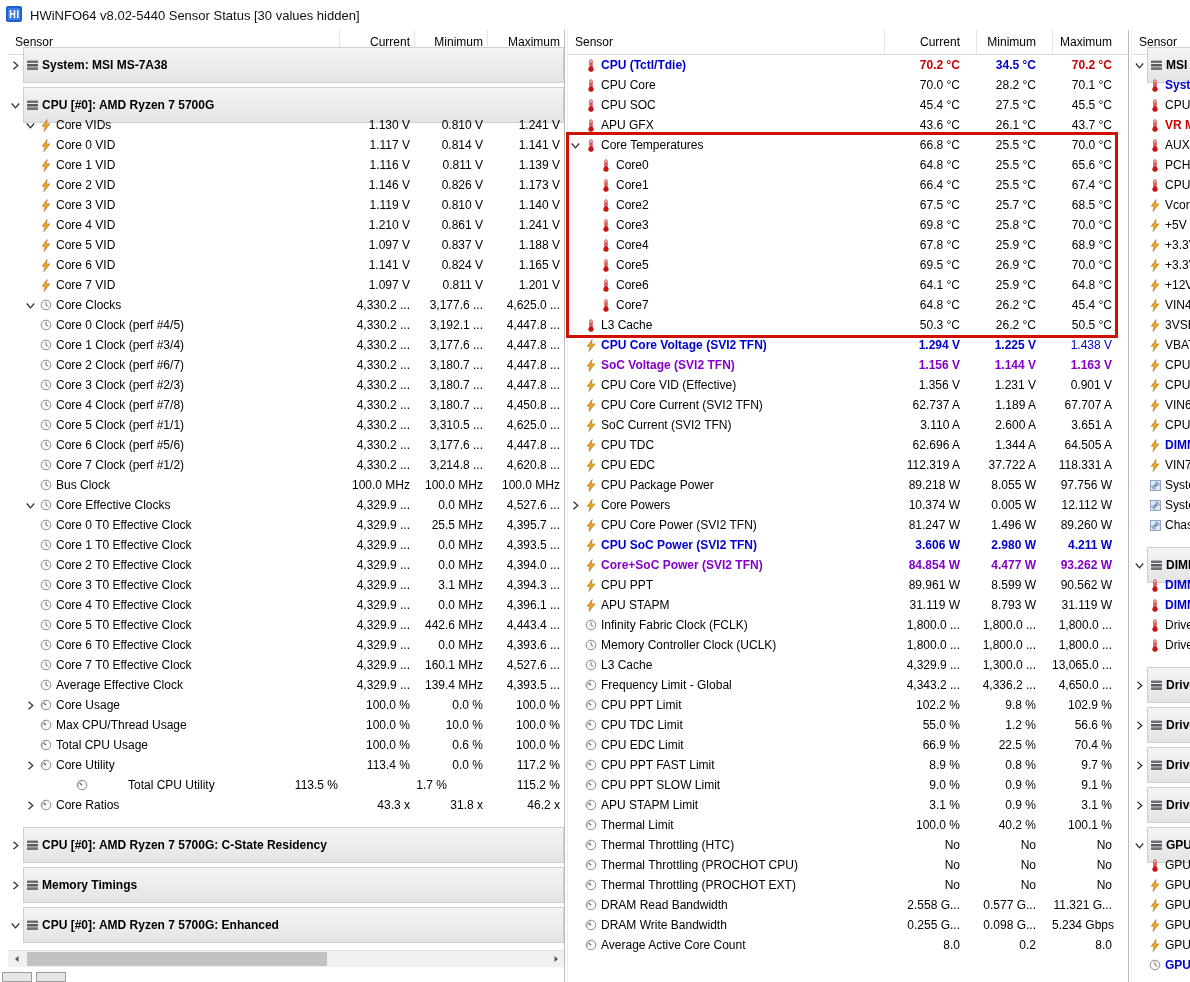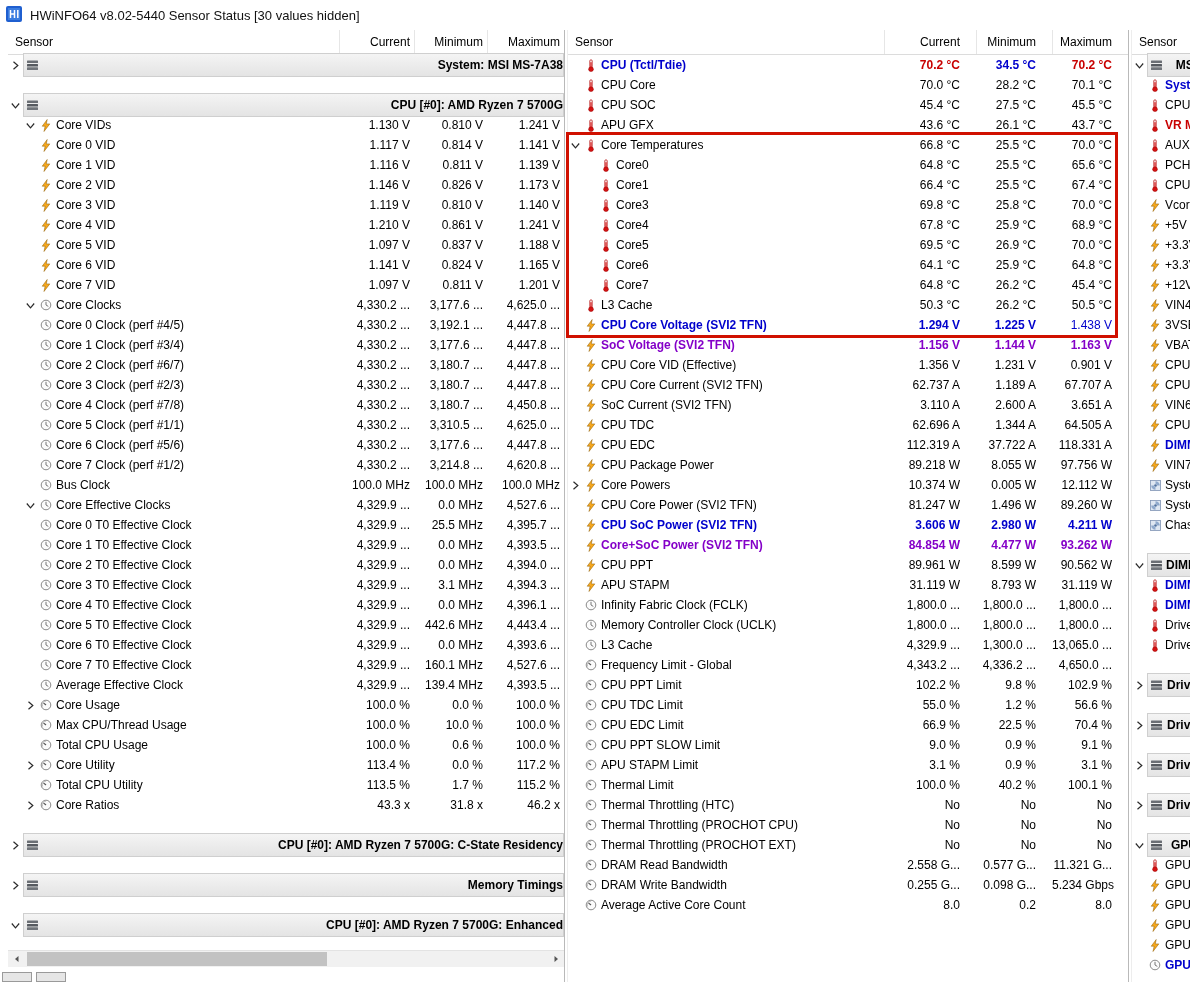--- a/index.html
+++ b/index.html
@@ -29,21 +29,21 @@
   #panel-mid  .hval.h0 { width:92px; padding-right:16px; }
   #panel-mid  .hval.h1 { width:76px; padding-right:16px; }
   #panel-mid  .hval.h2 { width:76px; padding-right:16px; }
 
   .rows { position:relative; }
   .row { height:20px; display:flex; align-items:center; white-space:nowrap; }
   .gaprow { height:20px; }
   .chev { width:15px; height:20px; flex:none; display:flex; align-items:center; justify-content:center; }
   .icn  { width:16px; height:20px; flex:none; display:flex; align-items:center; justify-content:center; }
   .lbl  { padding-left:2px; flex:1; overflow:hidden; }
-  .gbar { flex:1; height:24px; display:flex; align-items:center; background:linear-gradient(#f4f4f4,#e4e4e4); border:1px solid #cfcfcf; font-weight:bold;justify-content:space-between; }
+  .gbar { flex:1; height:36px; display:flex; align-items:center; background:linear-gradient(#f4f4f4,#e4e4e4); border:1px solid #cfcfcf; font-weight:bold; }
   .gbar .lbl { flex:none; }
   .val { flex:none; text-align:right; overflow:hidden; }
   #panel-left .val { padding-right:4px; }
   #panel-left .v0 { width:75px; } #panel-left .v1 { width:73px; } #panel-left .v2 { width:77px; }
   #panel-mid .val { padding-right:16px; }
   #panel-mid .v0 { width:92px; } #panel-mid .v1 { width:76px; } #panel-mid .v2 { width:76px; }
 
   .hlbox { position:absolute; left:566px; top:132px; width:552px; height:206px; border:3px solid #d01000; z-index:6; pointer-events:none; }
 
   .hscroll { position:absolute; left:0; top:920px; width:556px; height:17px; display:flex; background:#f1f1f1; border-top:1px solid #e3e3e3; }
@@ -546,21 +546,21 @@
             <circle cx="6" cy="6" r="4.8" fill="#fbfbfb" stroke="#8a8a8a" stroke-width="1"></circle>
             <path d="M6 6 L3.4 3.9" stroke="#555" stroke-width="1.2"></path>
             <path d="M2.6 7.6 A4 4 0 0 1 6 2.1" fill="none" stroke="#bcbcbc" stroke-width="1"></path>
           </svg>
         </span>
         <span class="lbl">Core Utility</span>
         <span class="val v0">113.4 %</span>
         <span class="val v1">0.0 %</span>
         <span class="val v2">117.2 %</span>
       </div>
-      <div class="row" style="padding-left: 15px;">
+      <div class="row" style="padding-left: 15px; gap: 36px;">
         <span class="chev"></span>
         <span class="icn">
           <svg width="12" height="12" viewBox="0 0 12 12">
             <circle cx="6" cy="6" r="4.8" fill="#fbfbfb" stroke="#8a8a8a" stroke-width="1"></circle>
             <path d="M6 6 L3.4 3.9" stroke="#555" stroke-width="1.2"></path>
             <path d="M2.6 7.6 A4 4 0 0 1 6 2.1" fill="none" stroke="#bcbcbc" stroke-width="1"></path>
           </svg>
         </span>
         <span class="lbl">Total CPU Utility</span>
         <span class="val v0">113.5 %</span>
@@ -769,20 +769,34 @@
       </div>
       <div class="row" style="padding-left: 15px;">
         <span class="chev"></span>
         <span class="icn">
           <svg width="10" height="13" viewBox="0 0 10 13">
             <rect x="3.8" y="0.8" width="2.4" height="8" rx="1.2" fill="#fff" stroke="#c23232" stroke-width="0.9"></rect>
             <rect x="4.4" y="3.2" width="1.2" height="6" fill="#d41111"></rect>
             <circle cx="5" cy="10.2" r="2.4" fill="#d41111" stroke="#a00000" stroke-width="0.5"></circle>
           </svg>
         </span>
+        <span class="lbl">Core2</span>
+        <span class="val v0">67.5 °C</span>
+        <span class="val v1">25.7 °C</span>
+        <span class="val v2">68.5 °C</span>
+      </div>
+      <div class="row" style="padding-left: 15px;">
+        <span class="chev"></span>
+        <span class="icn">
+          <svg width="10" height="13" viewBox="0 0 10 13">
+            <rect x="3.8" y="0.8" width="2.4" height="8" rx="1.2" fill="#fff" stroke="#c23232" stroke-width="0.9"></rect>
+            <rect x="4.4" y="3.2" width="1.2" height="6" fill="#d41111"></rect>
+            <circle cx="5" cy="10.2" r="2.4" fill="#d41111" stroke="#a00000" stroke-width="0.5"></circle>
+          </svg>
+        </span>
         <span class="lbl">Core3</span>
         <span class="val v0">69.8 °C</span>
         <span class="val v1">25.8 °C</span>
         <span class="val v2">70.0 °C</span>
       </div>
       <div class="row" style="padding-left: 15px;">
         <span class="chev"></span>
         <span class="icn">
           <svg width="10" height="13" viewBox="0 0 10 13">
             <rect x="3.8" y="0.8" width="2.4" height="8" rx="1.2" fill="#fff" stroke="#c23232" stroke-width="0.9"></rect>
@@ -1110,20 +1124,34 @@
           <svg width="12" height="12" viewBox="0 0 12 12">
             <circle cx="6" cy="6" r="4.8" fill="#fbfbfb" stroke="#8a8a8a" stroke-width="1"></circle>
             <path d="M6 6 L3.4 3.9" stroke="#555" stroke-width="1.2"></path>
             <path d="M2.6 7.6 A4 4 0 0 1 6 2.1" fill="none" stroke="#bcbcbc" stroke-width="1"></path>
           </svg>
         </span>
         <span class="lbl">CPU EDC Limit</span>
         <span class="val v0">66.9 %</span>
         <span class="val v1">22.5 %</span>
         <span class="val v2">70.4 %</span>
+      </div>
+      <div class="row">
+        <span class="chev"></span>
+        <span class="icn">
+          <svg width="12" height="12" viewBox="0 0 12 12">
+            <circle cx="6" cy="6" r="4.8" fill="#fbfbfb" stroke="#8a8a8a" stroke-width="1"></circle>
+            <path d="M6 6 L3.4 3.9" stroke="#555" stroke-width="1.2"></path>
+            <path d="M2.6 7.6 A4 4 0 0 1 6 2.1" fill="none" stroke="#bcbcbc" stroke-width="1"></path>
+          </svg>
+        </span>
+        <span class="lbl">CPU PPT FAST Limit</span>
+        <span class="val v0">8.9 %</span>
+        <span class="val v1">0.8 %</span>
+        <span class="val v2">9.7 %</span>
       </div>
       <div class="row">
         <span class="chev"></span>
         <span class="icn">
           <svg width="12" height="12" viewBox="0 0 12 12">
             <circle cx="6" cy="6" r="4.8" fill="#fbfbfb" stroke="#8a8a8a" stroke-width="1"></circle>
             <path d="M6 6 L3.4 3.9" stroke="#555" stroke-width="1.2"></path>
             <path d="M2.6 7.6 A4 4 0 0 1 6 2.1" fill="none" stroke="#bcbcbc" stroke-width="1"></path>
           </svg>
         </span>

